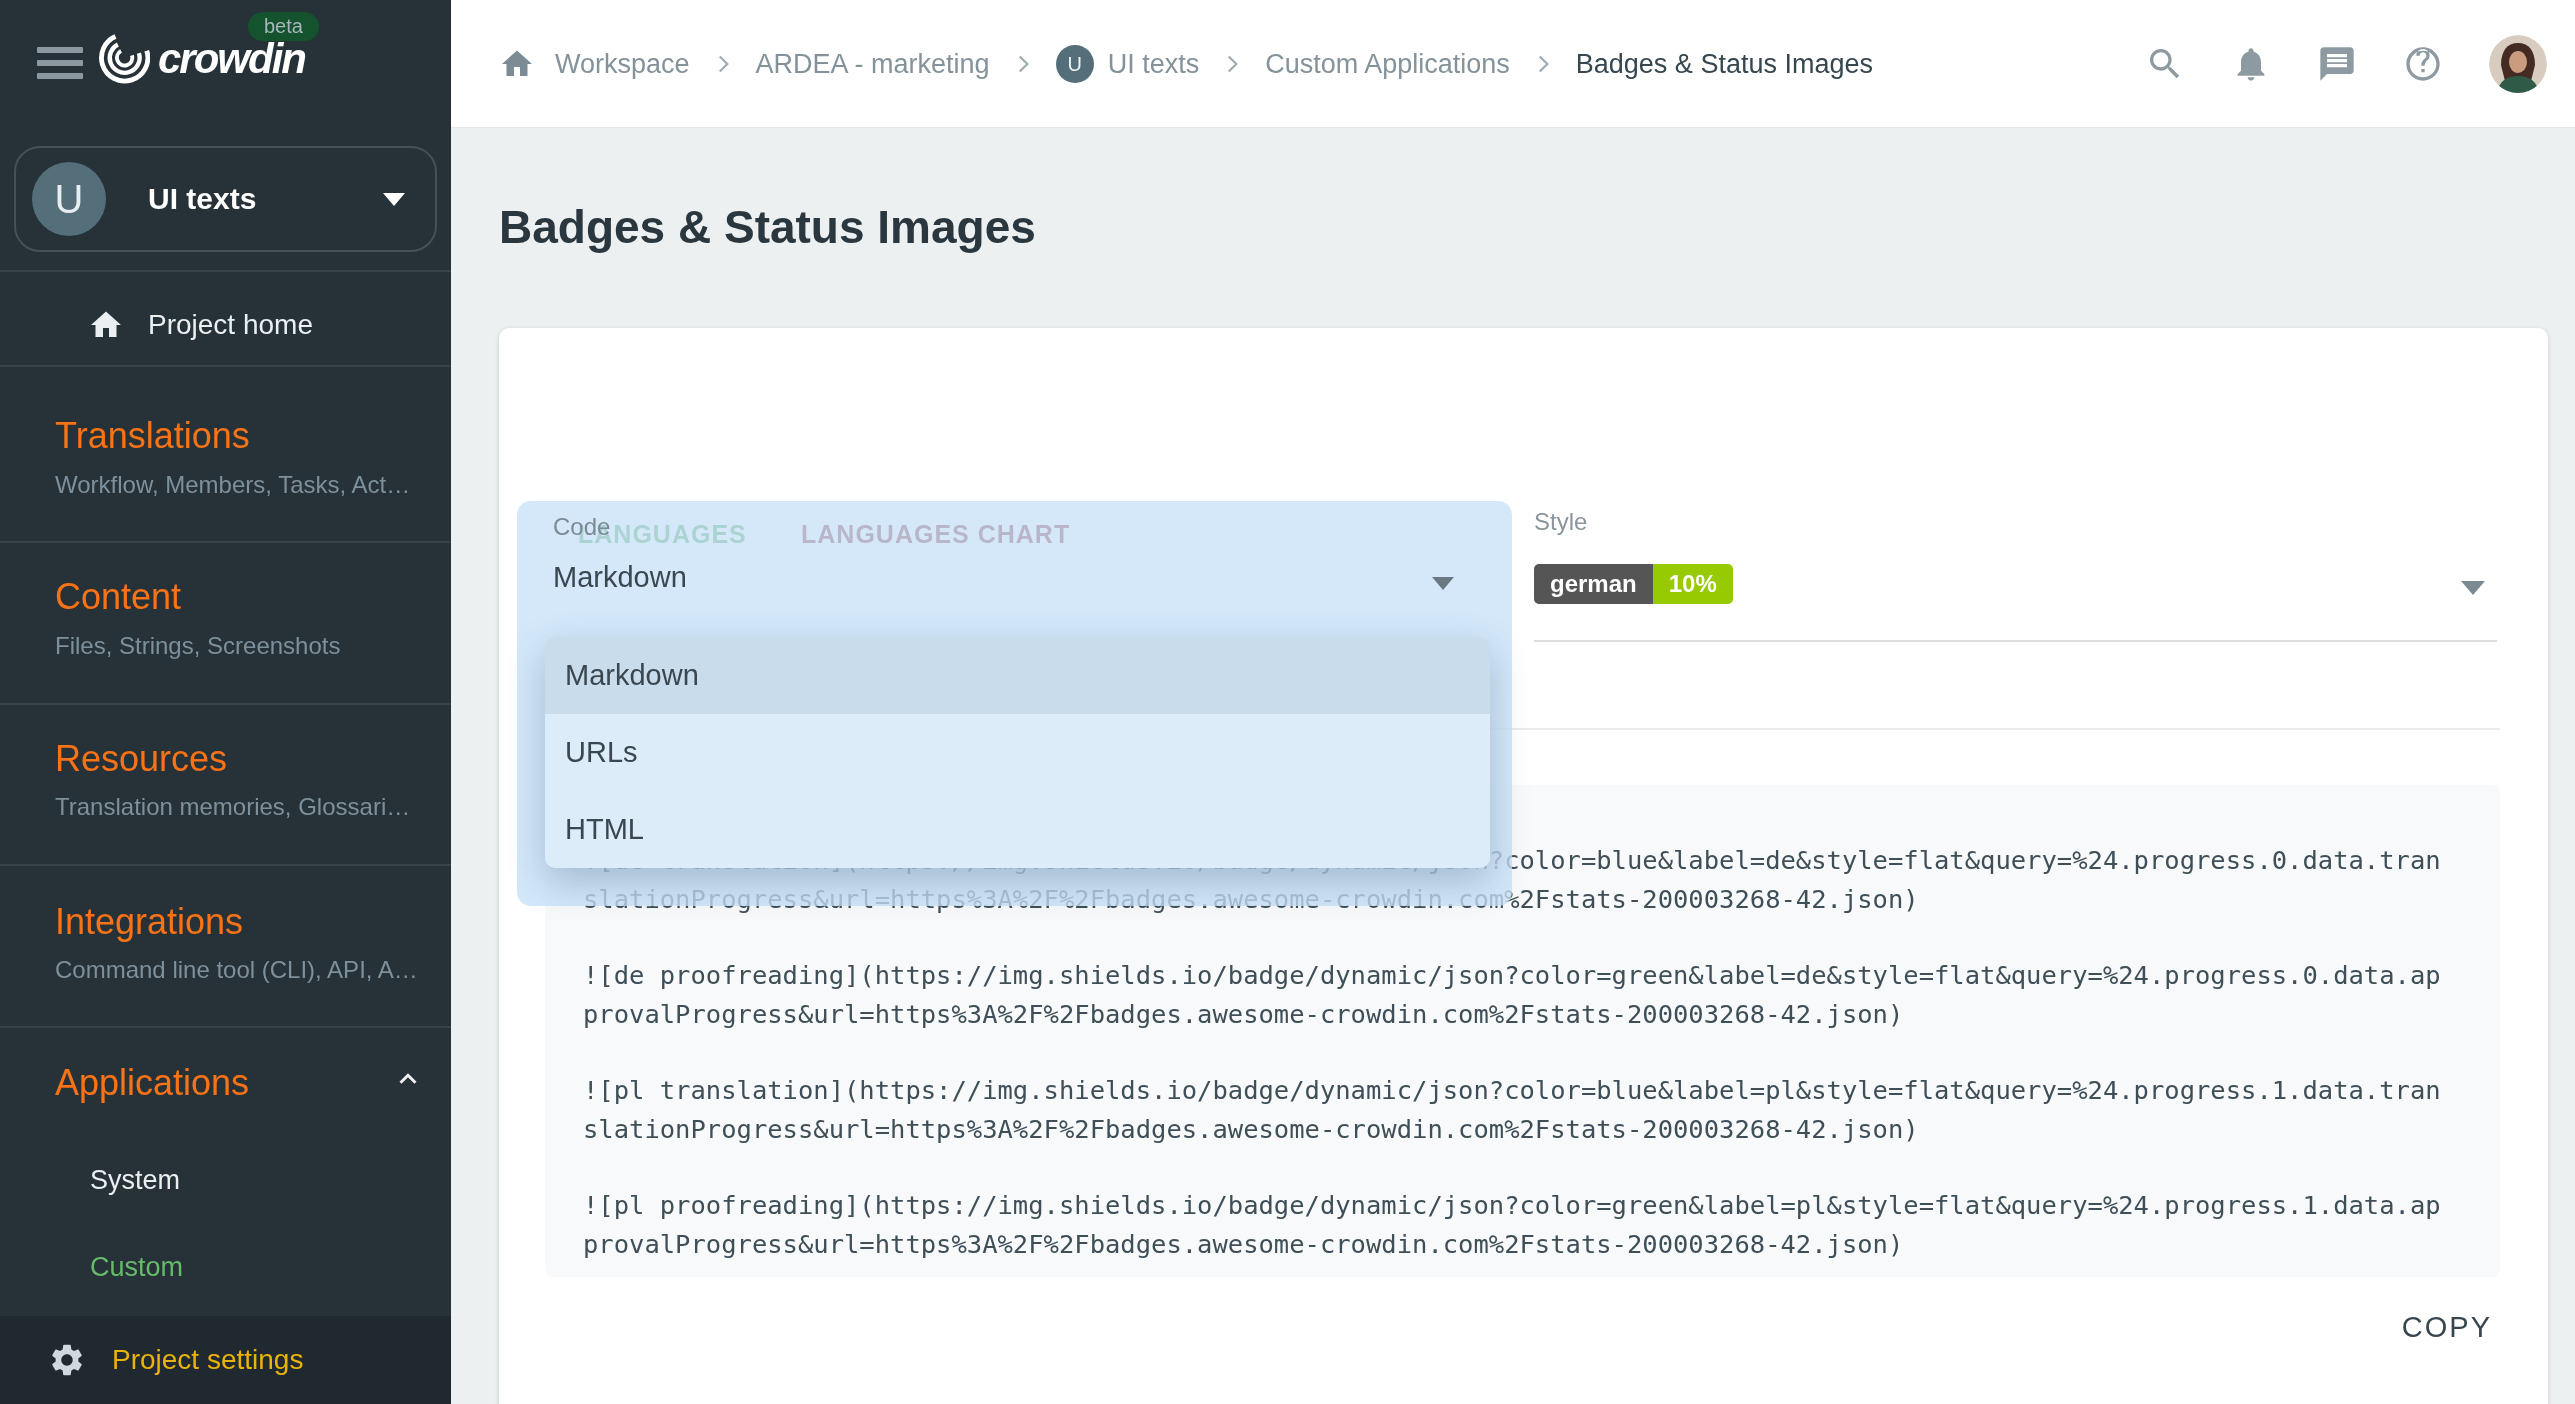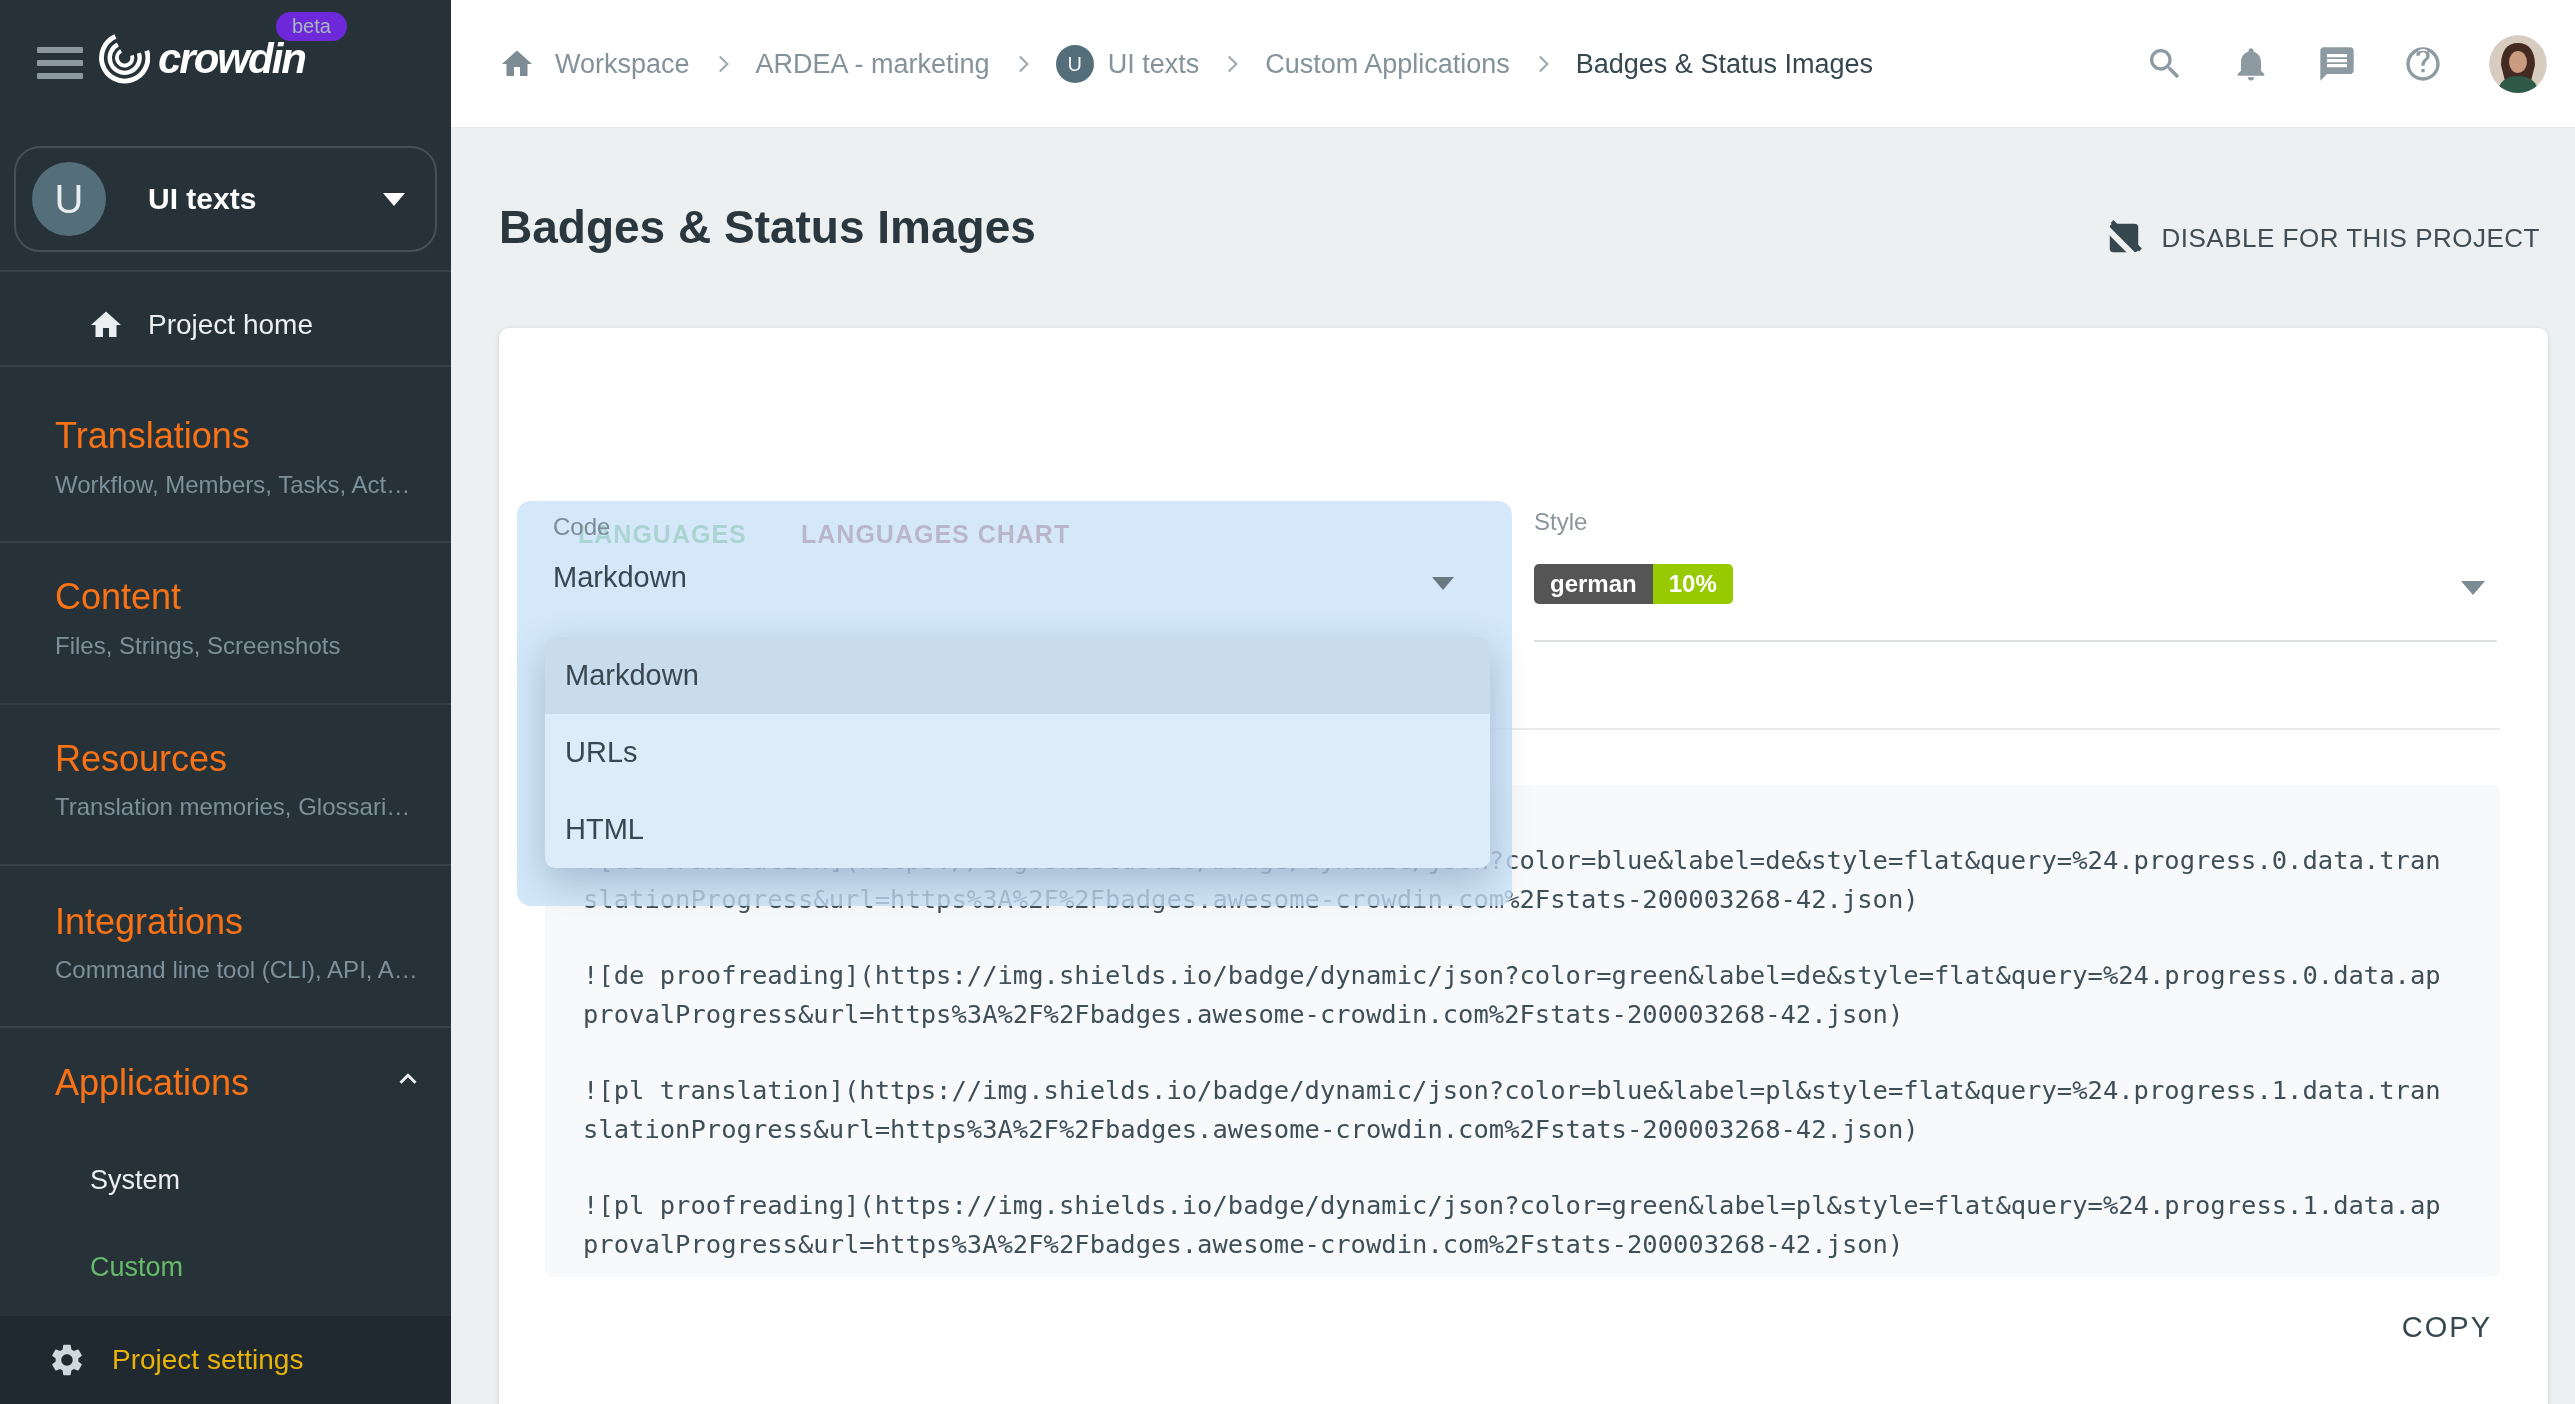--- a/index.html
+++ b/index.html
@@ -5,21 +5,21 @@
   html,body{margin:0;padding:0;background:#edf0f1;}
   *{box-sizing:border-box;font-family:"Liberation Sans",sans-serif;}
   #app{position:relative;width:2575px;height:1404px;overflow:hidden;background:#edf0f1;}
 
   
   .sidebar{position:absolute;left:0;top:0;width:451px;height:1404px;background:#263238;z-index:30;}
   .hamburger{position:absolute;left:37px;top:47px;width:48px;height:36px;cursor:pointer;}
   .hamburger span{display:block;width:46px;height:6px;background:#8b989f;border-radius:1px;margin-bottom:7px;}
   .logo{position:absolute;left:92px;top:30px;display:flex;align-items:center;gap:8px;}
   .logo-text{color:#fff;font-size:42px;font-weight:700;font-style:italic;letter-spacing:-2px;}
-  .beta-pill{position:absolute;left:276px;top:12px;background:#6d28d9;color:#a7b6bd;font-size:20px;padding:3px 16px;border-radius:16px;}
+  .beta-pill{position:absolute;left:248px;top:12px;background:#14532d;color:#a7b6bd;font-size:20px;padding:3px 16px;border-radius:16px;}
   .proj-select{position:absolute;left:14px;top:146px;width:423px;height:106px;border:2px solid rgba(255,255,255,0.15);border-radius:26px;display:flex;align-items:center;cursor:pointer;}
   .proj-avatar{width:74px;height:74px;border-radius:50%;background:#546e7a;color:#e8edf0;font-size:40px;display:flex;align-items:center;justify-content:center;margin-left:16px;font-weight:400;}
   .proj-name{color:#fff;font-size:30px;font-weight:700;margin-left:42px;flex:1;}
   .caret-down{width:0;height:0;border-left:11px solid transparent;border-right:11px solid transparent;border-top:13px solid #fff;margin-right:30px;}
   .sb-divider{position:absolute;left:0;width:451px;height:2px;background:rgba(255,255,255,0.08);}
   .sb-home{position:absolute;left:0;top:272px;width:451px;height:106px;display:flex;align-items:center;cursor:pointer;margin-left:44px;}
   .sb-home svg{margin-left:44px;}
   .sb-home-label{color:#eceff1;font-size:28px;font-weight:500;margin-left:24px;}
   .sb-title{position:absolute;left:55px;color:#f97316;font-size:36px;font-weight:400;cursor:pointer;}
   .sb-sub{position:absolute;left:55px;color:#7d909b;font-size:24px;white-space:nowrap;overflow:hidden;max-width:370px;}
@@ -203,28 +203,20 @@
           <path d="M12 30c0-14 6-22 17-22s17 8 17 22l-4 16H16z" fill="#432a22"></path>
           <ellipse cx="29" cy="27" rx="9" ry="11" fill="#c99b7f"></ellipse>
           <path d="M8 58c2-12 10-17 21-17s19 5 21 17z" fill="#2f5a47"></path>
         </svg>
       </span>
     </div>
   </div>
 
   <div class="main">
     <div class="page-title">Badges &amp; Status Images</div>
-    <div class="disable-btn">
-      <svg width="36" height="36" viewBox="0 0 24 24">
-        <rect x="2.5" y="2.5" width="19" height="19" rx="2.5" fill="#37474f"></rect>
-        <line x1="0" y1="5" x2="19" y2="24" stroke="#edf0f1" stroke-width="4"></line>
-        <line x1="4" y1="1" x2="23" y2="20" stroke="#37474f" stroke-width="2.6"></line>
-      </svg>
-      <span>DISABLE FOR THIS PROJECT</span>
-    </div>
 
     <div class="card">
       <div class="tab active" style="left:79px;top:192px">LANGUAGES</div>
       <div class="tab inactive" style="left:302px;top:192px">LANGUAGES CHART</div>
       <div class="tab-underline"></div>
       <div class="tab-divider"></div>
 
       <div class="style-label">Style</div>
       <div class="style-badge">
         <span class="seg l">german</span>

